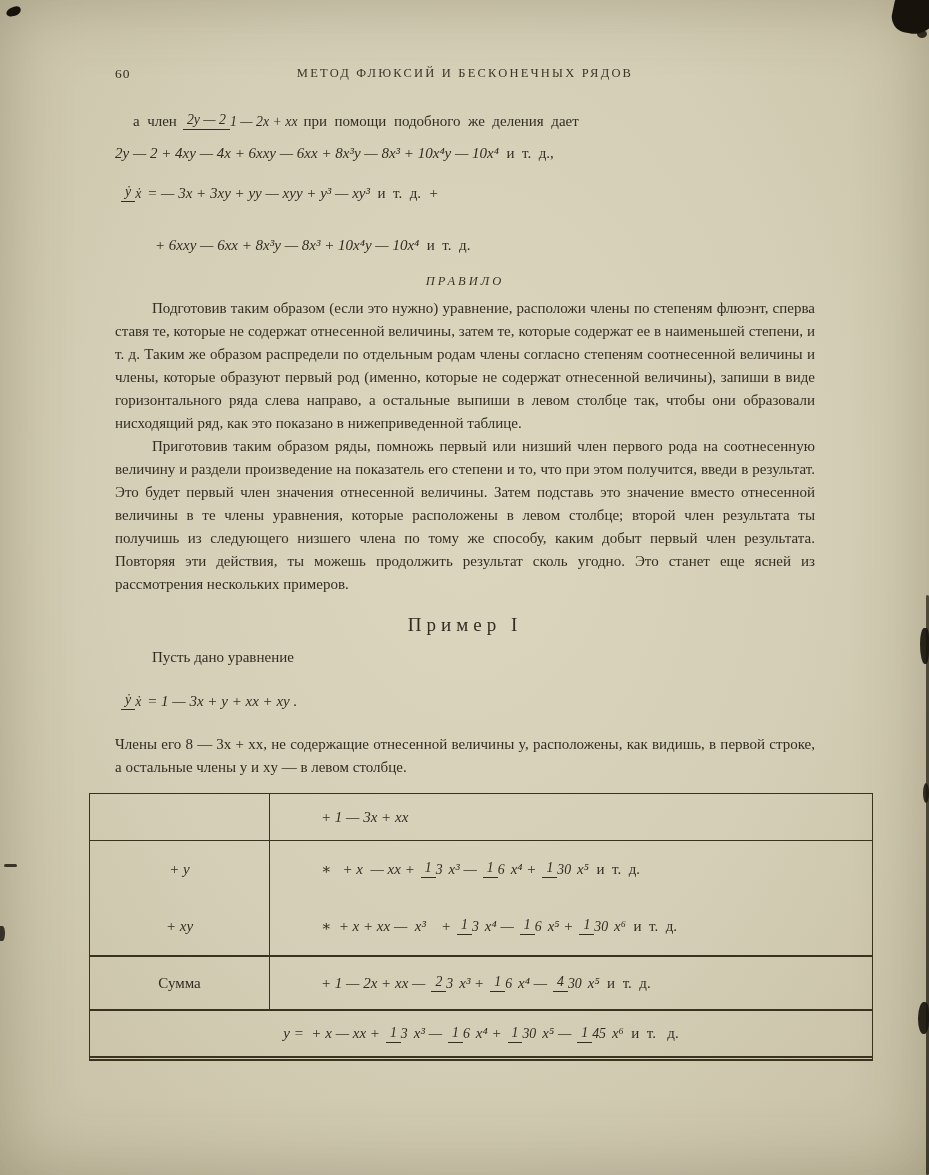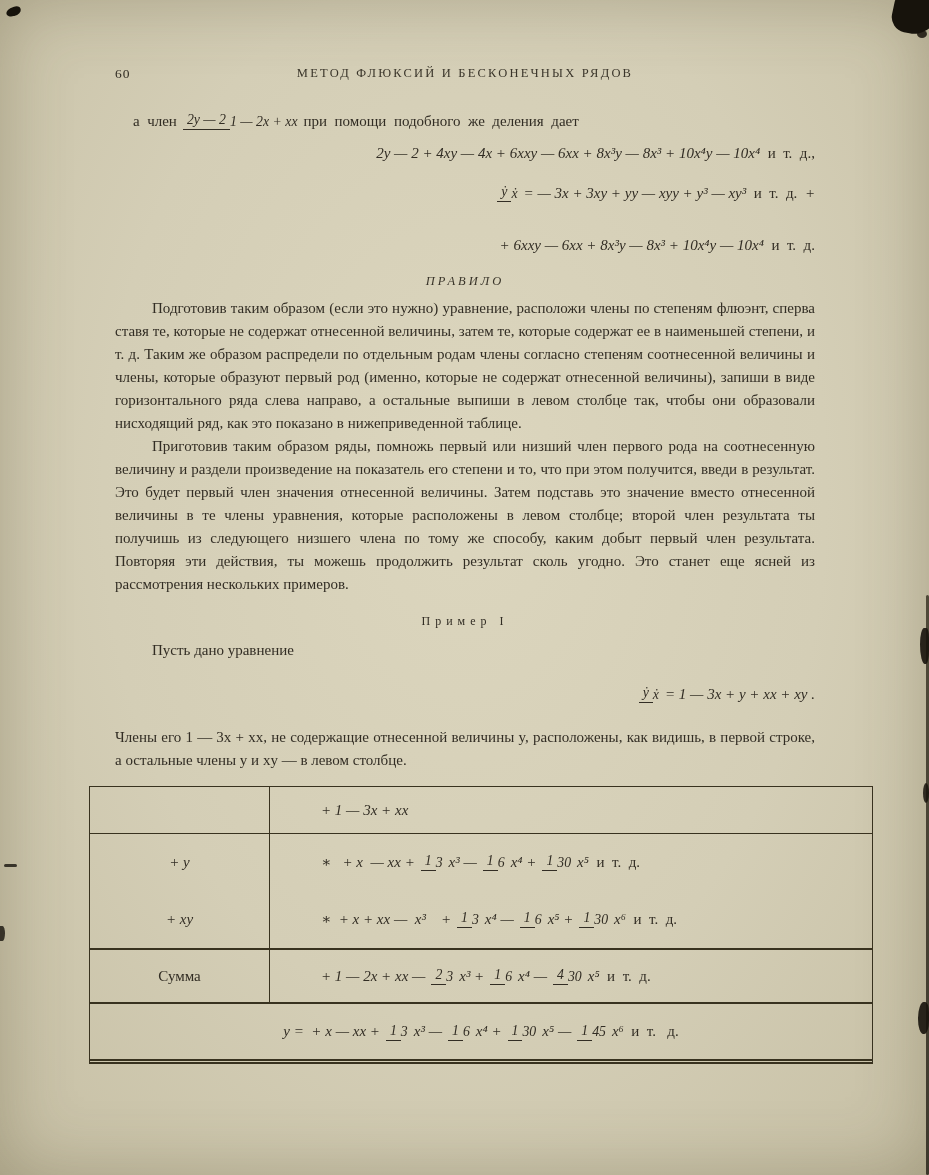--- a/index.html
+++ b/index.html
@@ -32,44 +32,44 @@
   .pagenum{position:absolute;left:0;top:0;font-size:13.5px;letter-spacing:1px;}
   .running{display:block;text-align:center;font-size:12.5px;letter-spacing:2.2px;color:#3a352a;}
   
   .mt{font-style:italic;white-space:pre;}
   .mr{font-style:normal;white-space:pre;}
   .frac{display:inline-flex;flex-direction:row;align-items:center;justify-content:center;
         vertical-align:middle;line-height:1.18;margin:0 6px;text-align:center;font-size:.92em;}
   .fnum{border-bottom:1.2px solid #322d24;padding:0 4px 1px;font-style:italic;}
   .fden{padding-top:1px;font-style:italic;}
   .formula{display:flex;align-items:center;}
-  .fcenter{justify-content:flex-end;}
+  .fcenter{justify-content:flex-start;}
   
   .intro-line{display:flex;align-items:center;margin:6px 0 4px 18px;}
   .intro-line .rtext{white-space:pre;}
   .divres{margin:10px 0 4px;min-height:26px;}
   .conseq{margin:6px 0 0 18px;}
   .eq1{margin-top:6px;min-height:42px;}
   .eq2{margin:16px 0 6px 40px;min-height:30px;}
   .rule-head{text-align:center;font-style:italic;font-size:12.5px;letter-spacing:3px;margin:14px 0 8px;color:#3a352a;}
   .para{text-align:justify;line-height:23px;text-indent:37px;margin:0;}
-  .ex-head{text-align:center;font-size:12px;letter-spacing:5px;margin:18px 0 10px;}
+  .ex-head{text-align:center;font-size:19px;letter-spacing:5px;margin:18px 0 10px;}
   .ex-intro{text-indent:37px;line-height:23px;margin:0;}
   .ex-eq{margin:10px 0 10px;min-height:44px;}
   .note{text-align:justify;line-height:23px;margin:2px 0 0;}
   
   .ntable{width:782px;margin:14px 0 0 -26px;border:1.6px solid #38321f;border-bottom:5px double #38321f;font-size:15px;}
   .trow{display:flex;align-items:stretch;gap:23px;}
   .tleft{width:180px;flex:0 0 180px;border-right:1.6px solid #38321f;display:flex;align-items:center;justify-content:center;box-sizing:border-box;}
   .tright{flex:1;display:flex;align-items:center;padding-left:28px;box-sizing:border-box;}
   .r1{height:46px;border-bottom:1.6px solid #38321f;}
   .r2{height:56px;}
   .r3{height:58px;}
   .r4{height:52px;border-top:2.6px solid #38321f;border-bottom:2.6px solid #38321f;}
-  .r5{height:55px;display:flex;align-items:center;justify-content:center;}
+  .r5{height:45px;display:flex;align-items:center;justify-content:center;}
 </style>
 </head>
 <body>
 
 <div class="page">
 
   <div class="art art-tl"></div>
   <div class="art art-tr"></div>
   <div class="art art-tr2"></div>
   <div class="art art-rline"></div>
@@ -119,21 +119,21 @@
 
   <div class="ex-head">Пример I</div>
   <p class="ex-intro">Пусть дано уравнение</p>
   <div class="formula fcenter ex-eq">
       <span class="frac">
         <span class="fnum">ẏ</span>
         <span class="fden">ẋ</span>
       </span>
       <span class="mt">= 1 — 3x + y + xx + xy .</span>
     </div>
-  <p class="note">Члены его 1 — 3x + xx, не содержащие отнесенной величины y, расположены, как видишь, в первой строке, а остальные члены y и xy — в левом столбце.</p>
+  <p class="note">Члены его 8 — 3x + xx, не содержащие отнесенной величины y, расположены, как видишь, в первой строке, а остальные члены y и xy — в левом столбце.</p>
 
   <div class="ntable">
     <div class="trow r1">
       <div class="tleft"></div>
       <div class="tright">
         <span class="formula">
             <span class="mt">+ 1 — 3x + xx</span>
           </span>
       </div>
     </div>

